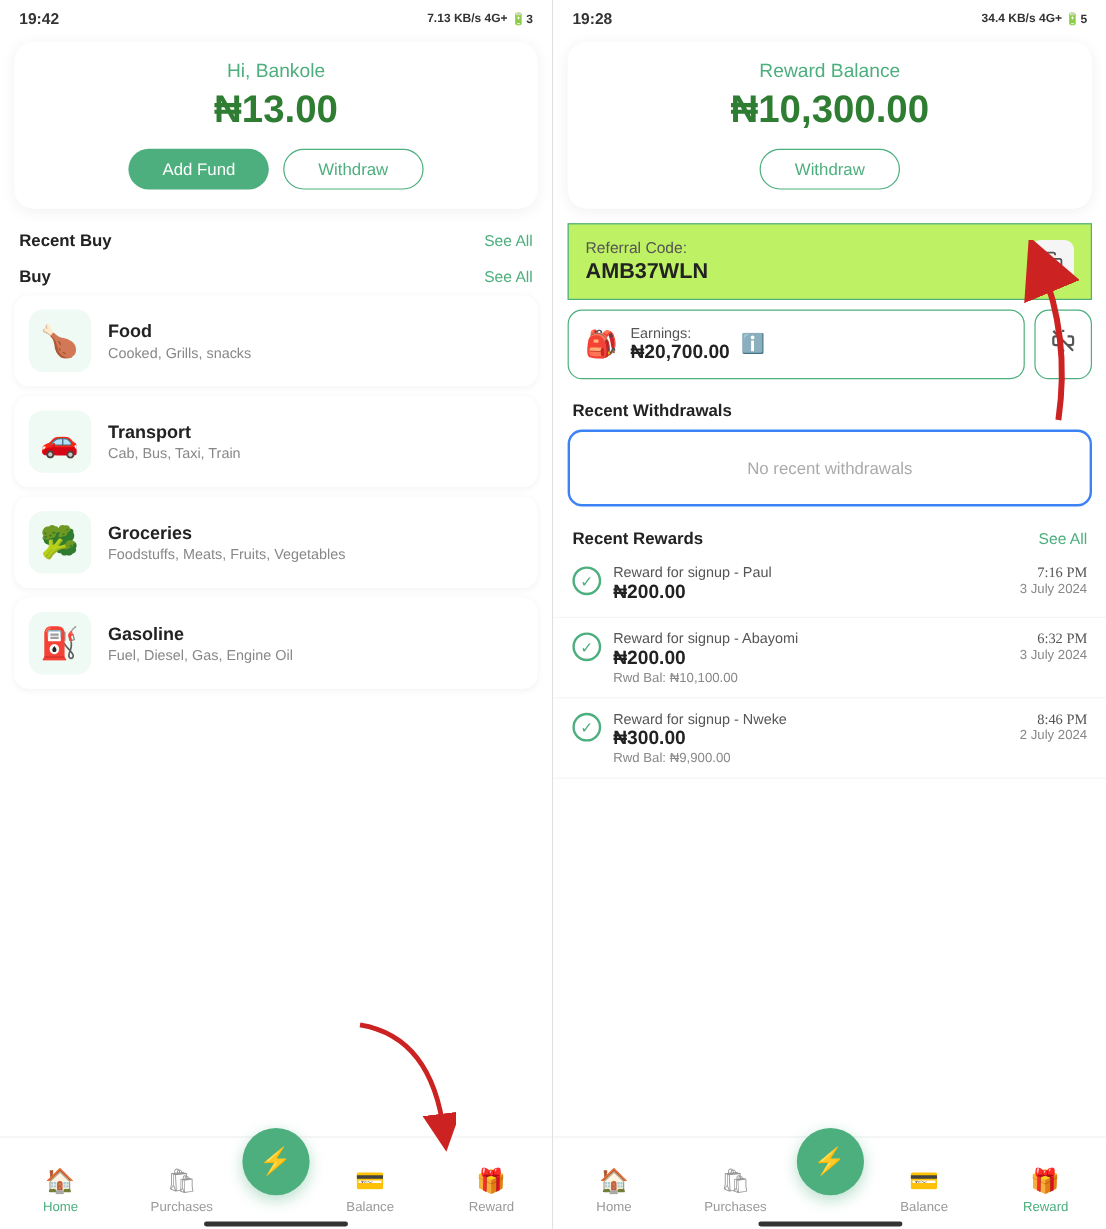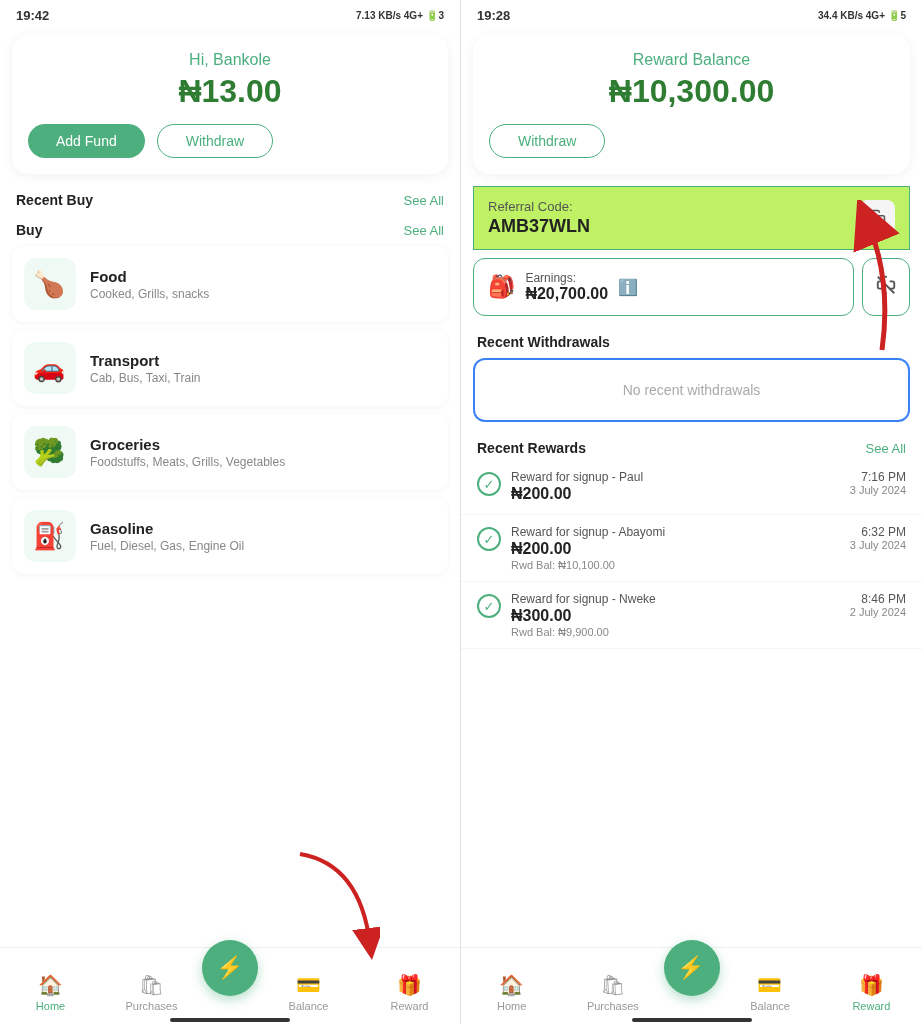--- a/index.html
+++ b/index.html
@@ -53,20 +53,21 @@
       margin-bottom: 4px;
     }
     .balance-amount {
       color: #2e7d32;
       font-size: 32px;
       font-weight: 700;
       margin-bottom: 14px;
     }
     .btn-row {
       display: flex;
+      justify-content: center;
       gap: 12px;
     }
     .btn-green {
       background: #4caf7d;
       color: #fff;
       border: none;
       border-radius: 20px;
       padding: 8px 28px;
       font-size: 14px;
       font-weight: 500;
@@ -289,21 +290,21 @@
       color: #4caf7d;
       font-size: 13px;
       flex-shrink: 0;
       margin-top: 2px;
     }
     .reward-info { flex: 1; }
     .reward-name { font-size: 12px; color: #555; margin-bottom: 1px; }
     .reward-amount { font-size: 16px; font-weight: 700; color: #222; margin-bottom: 1px; }
     .reward-bal { font-size: 11px; color: #888; }
     .reward-time { text-align: right; }
-    .reward-time-text { font-size: 12px; color: #555; }
+    .reward-time-text { font-size: 12px; color: #555; font-family: Liberation Serif, serif; }
     .reward-date-text { font-size: 11px; color: #888; }
   </style>
 </head>
 <body>
 
 <div class="phone-screen left">
 
   <div class="status-bar">
     <span class="time">19:42</span>
     <div class="status-icons">
@@ -346,21 +347,21 @@
       <div class="buy-info">
         <div class="name">Transport</div>
         <div class="desc">Cab, Bus, Taxi, Train</div>
       </div>
     </div>
 
     <div class="buy-item">
       <div class="buy-icon">🥦</div>
       <div class="buy-info">
         <div class="name">Groceries</div>
-        <div class="desc">Foodstuffs, Meats, Grills, Vegetables</div>
+        <div class="desc">Foodstuffs, Meats, Fruits, Vegetables</div>
       </div>
     </div>
 
     <div class="buy-item">
       <div class="buy-icon">⛽</div>
       <div class="buy-info">
         <div class="name">Gasoline</div>
         <div class="desc">Fuel, Diesel, Gas, Engine Oil</div>
       </div>
     </div>

